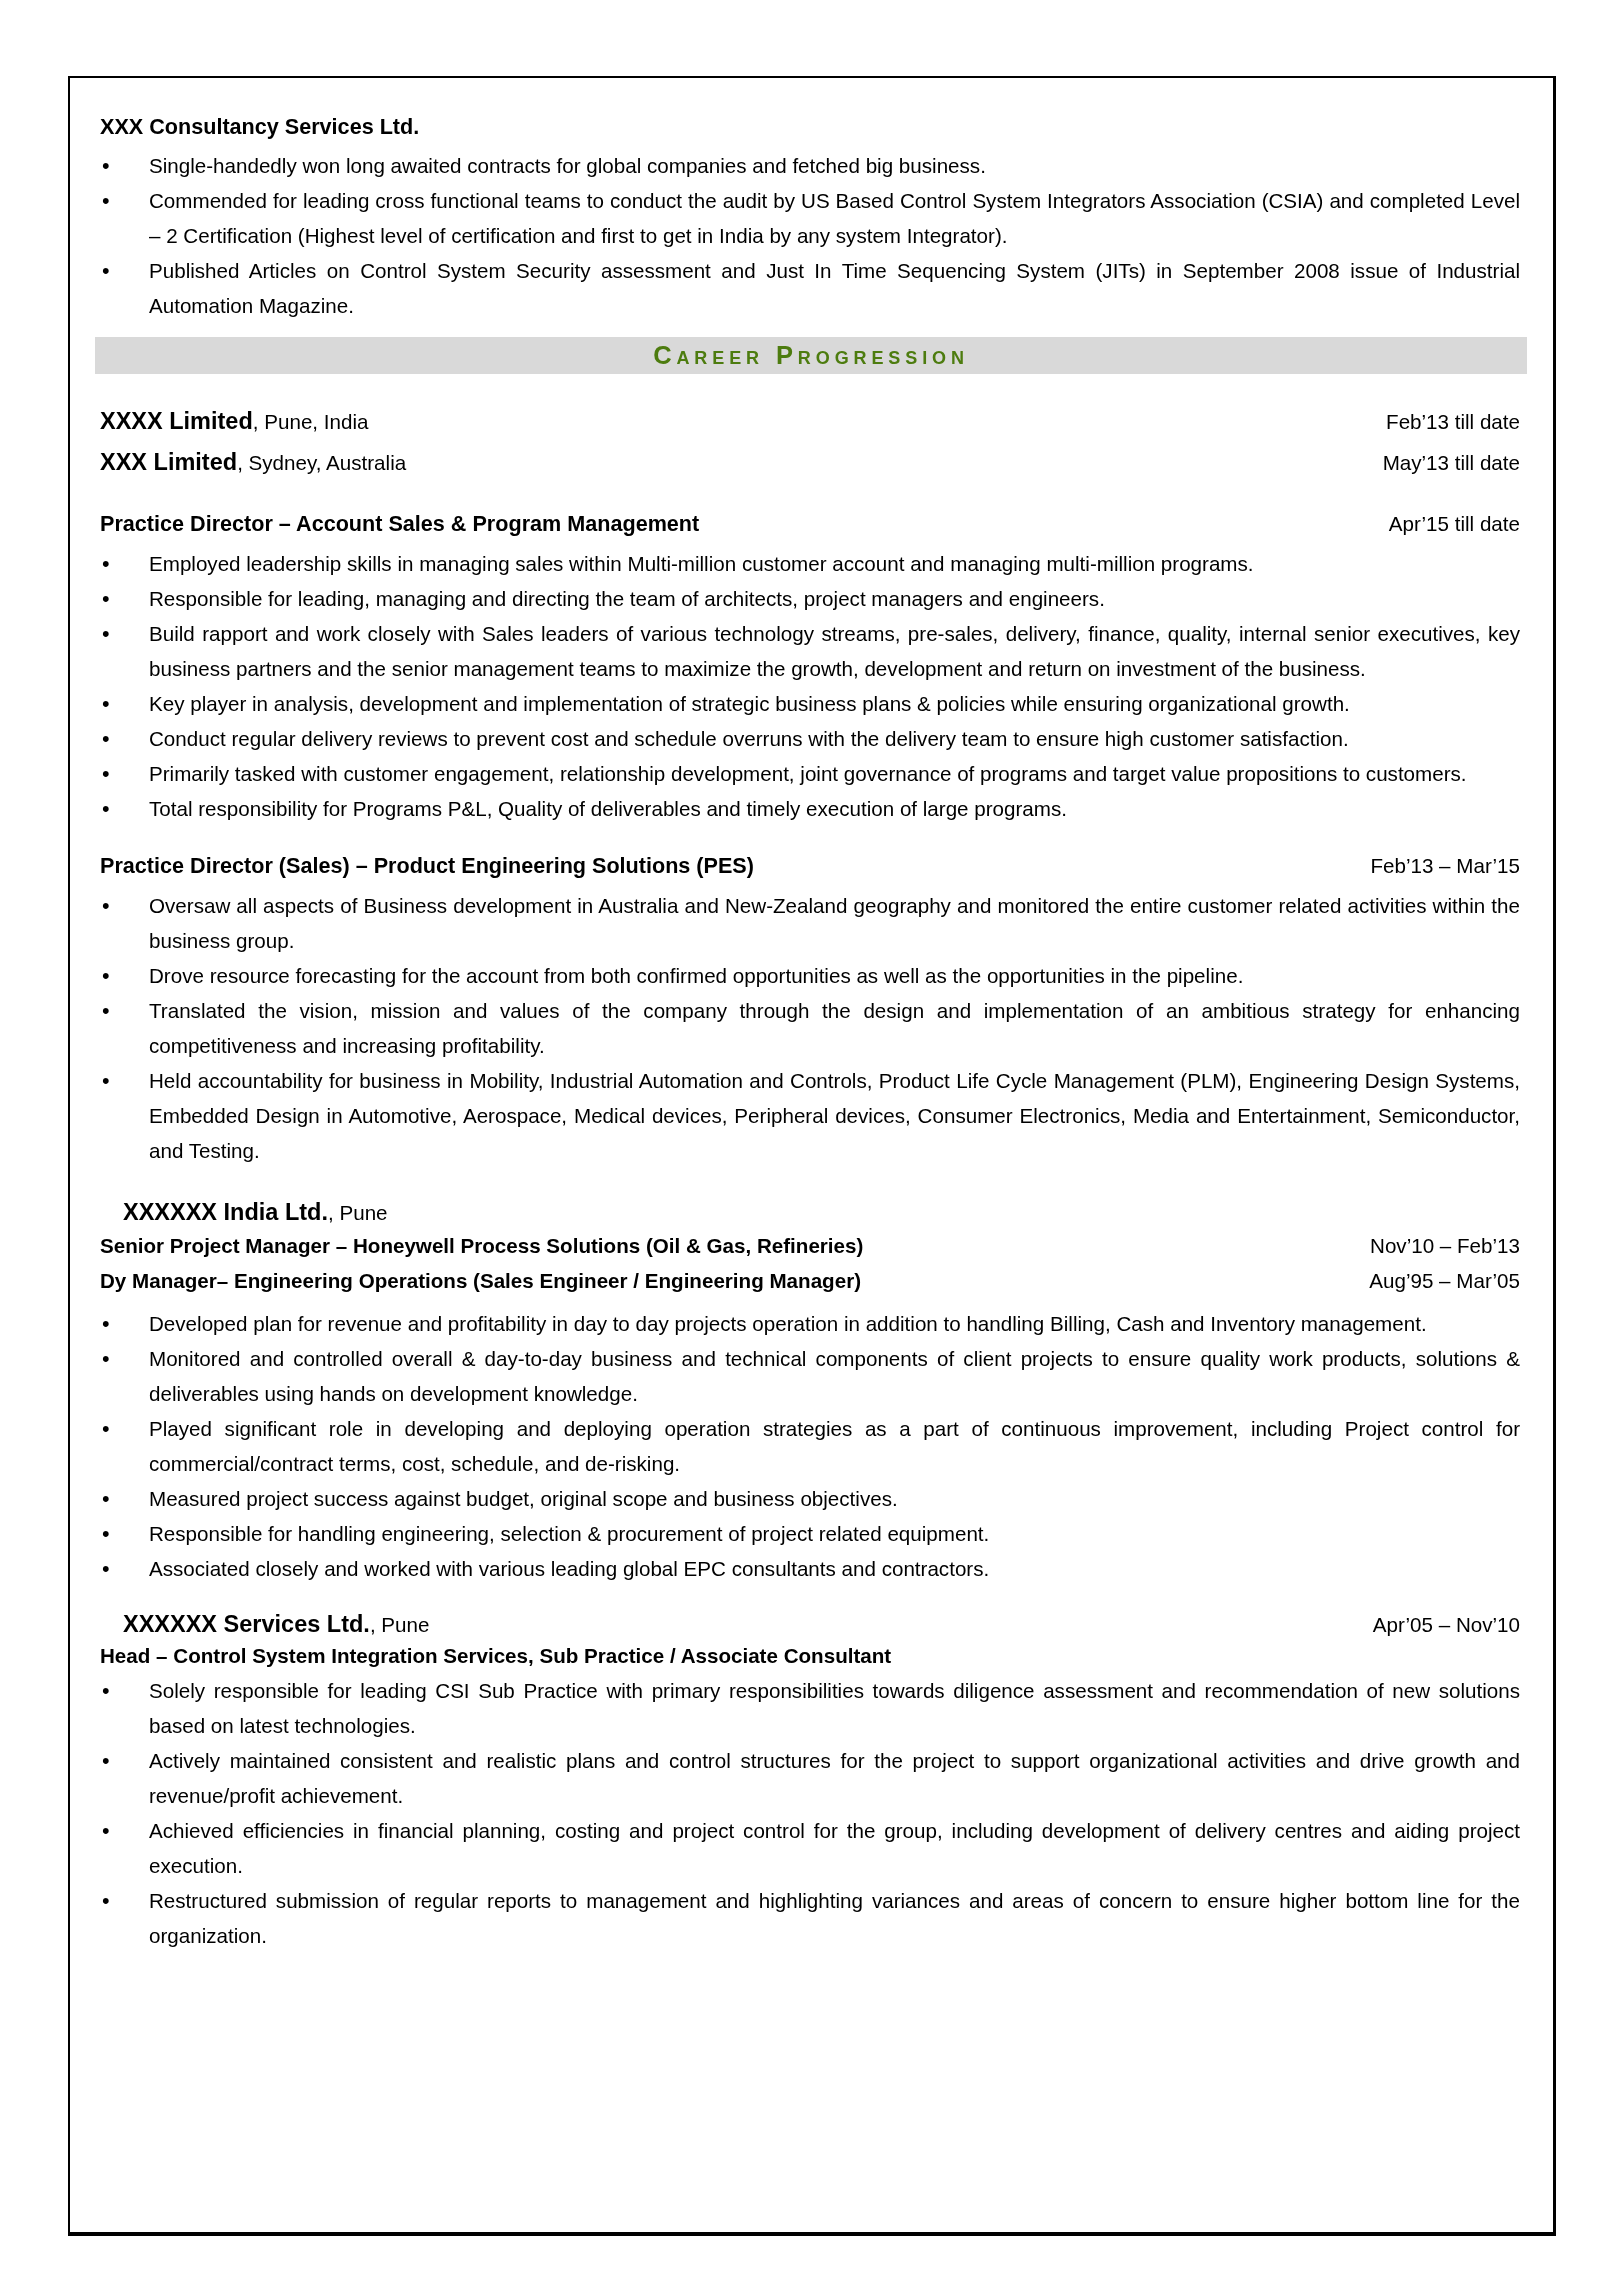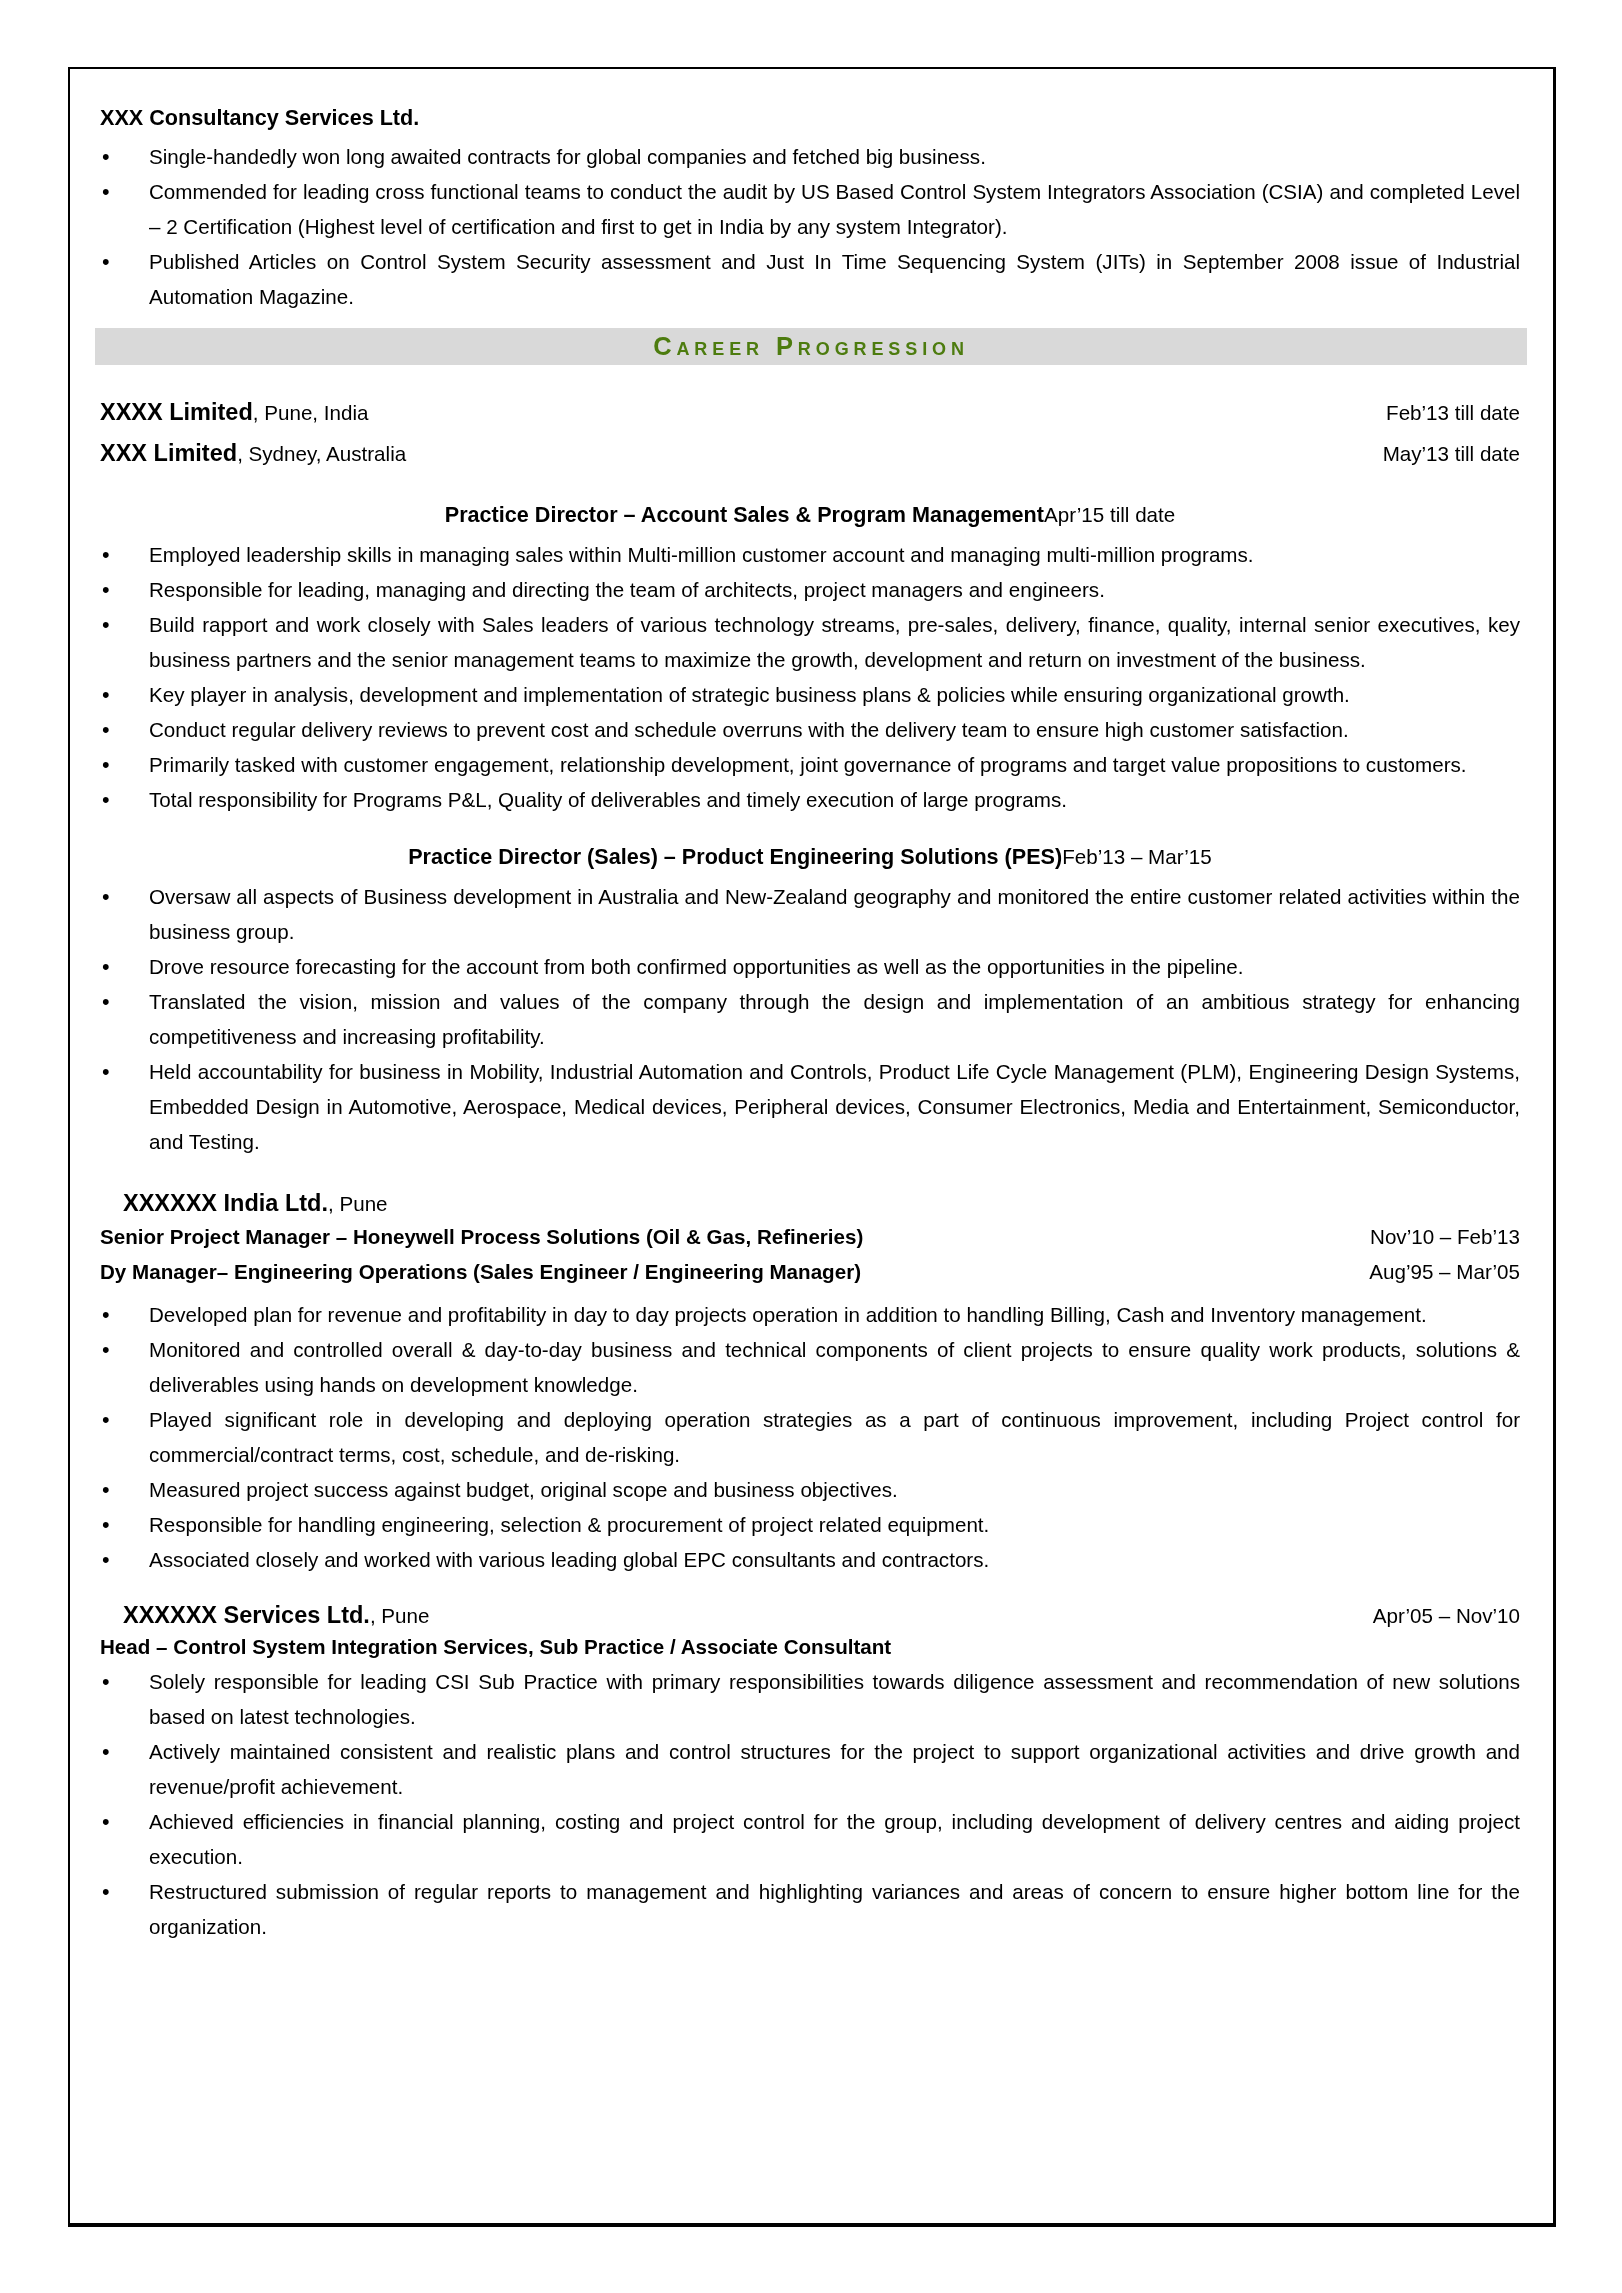--- a/index.html
+++ b/index.html
@@ -12,21 +12,21 @@
   .canvas {
     position: relative;
     width: 1622px;
     height: 2294px;
     background: #ffffff;
     overflow: hidden;
   }
   .page {
     position: absolute;
     left: 68px;
-    top: 67px;
+    top: 76px;
     width: 1488px;
     height: 2160px;
     box-sizing: border-box;
     border: solid #000000;
     border-width: 2px 3.9px 4.9px 2px;
     padding: 33px 33px 0 30px;
     overflow: hidden;
     font-size: 20.6px;
   }
   .top-title {
@@ -88,21 +88,20 @@
   .co-loc {
     font-size: 20.6px;
   }
   .date {
     font-size: 20.6px;
     white-space: nowrap;
   }
   .role-head {
     margin-top: 25.5px;
     line-height: 29px;
-    justify-content: center;
   }
   .role-title {
     font-weight: bold;
     font-size: 21.6px;
   }
   .company-heading {
     margin-top: 29px;
     line-height: 31px;
     margin-left: 23px;
   }

